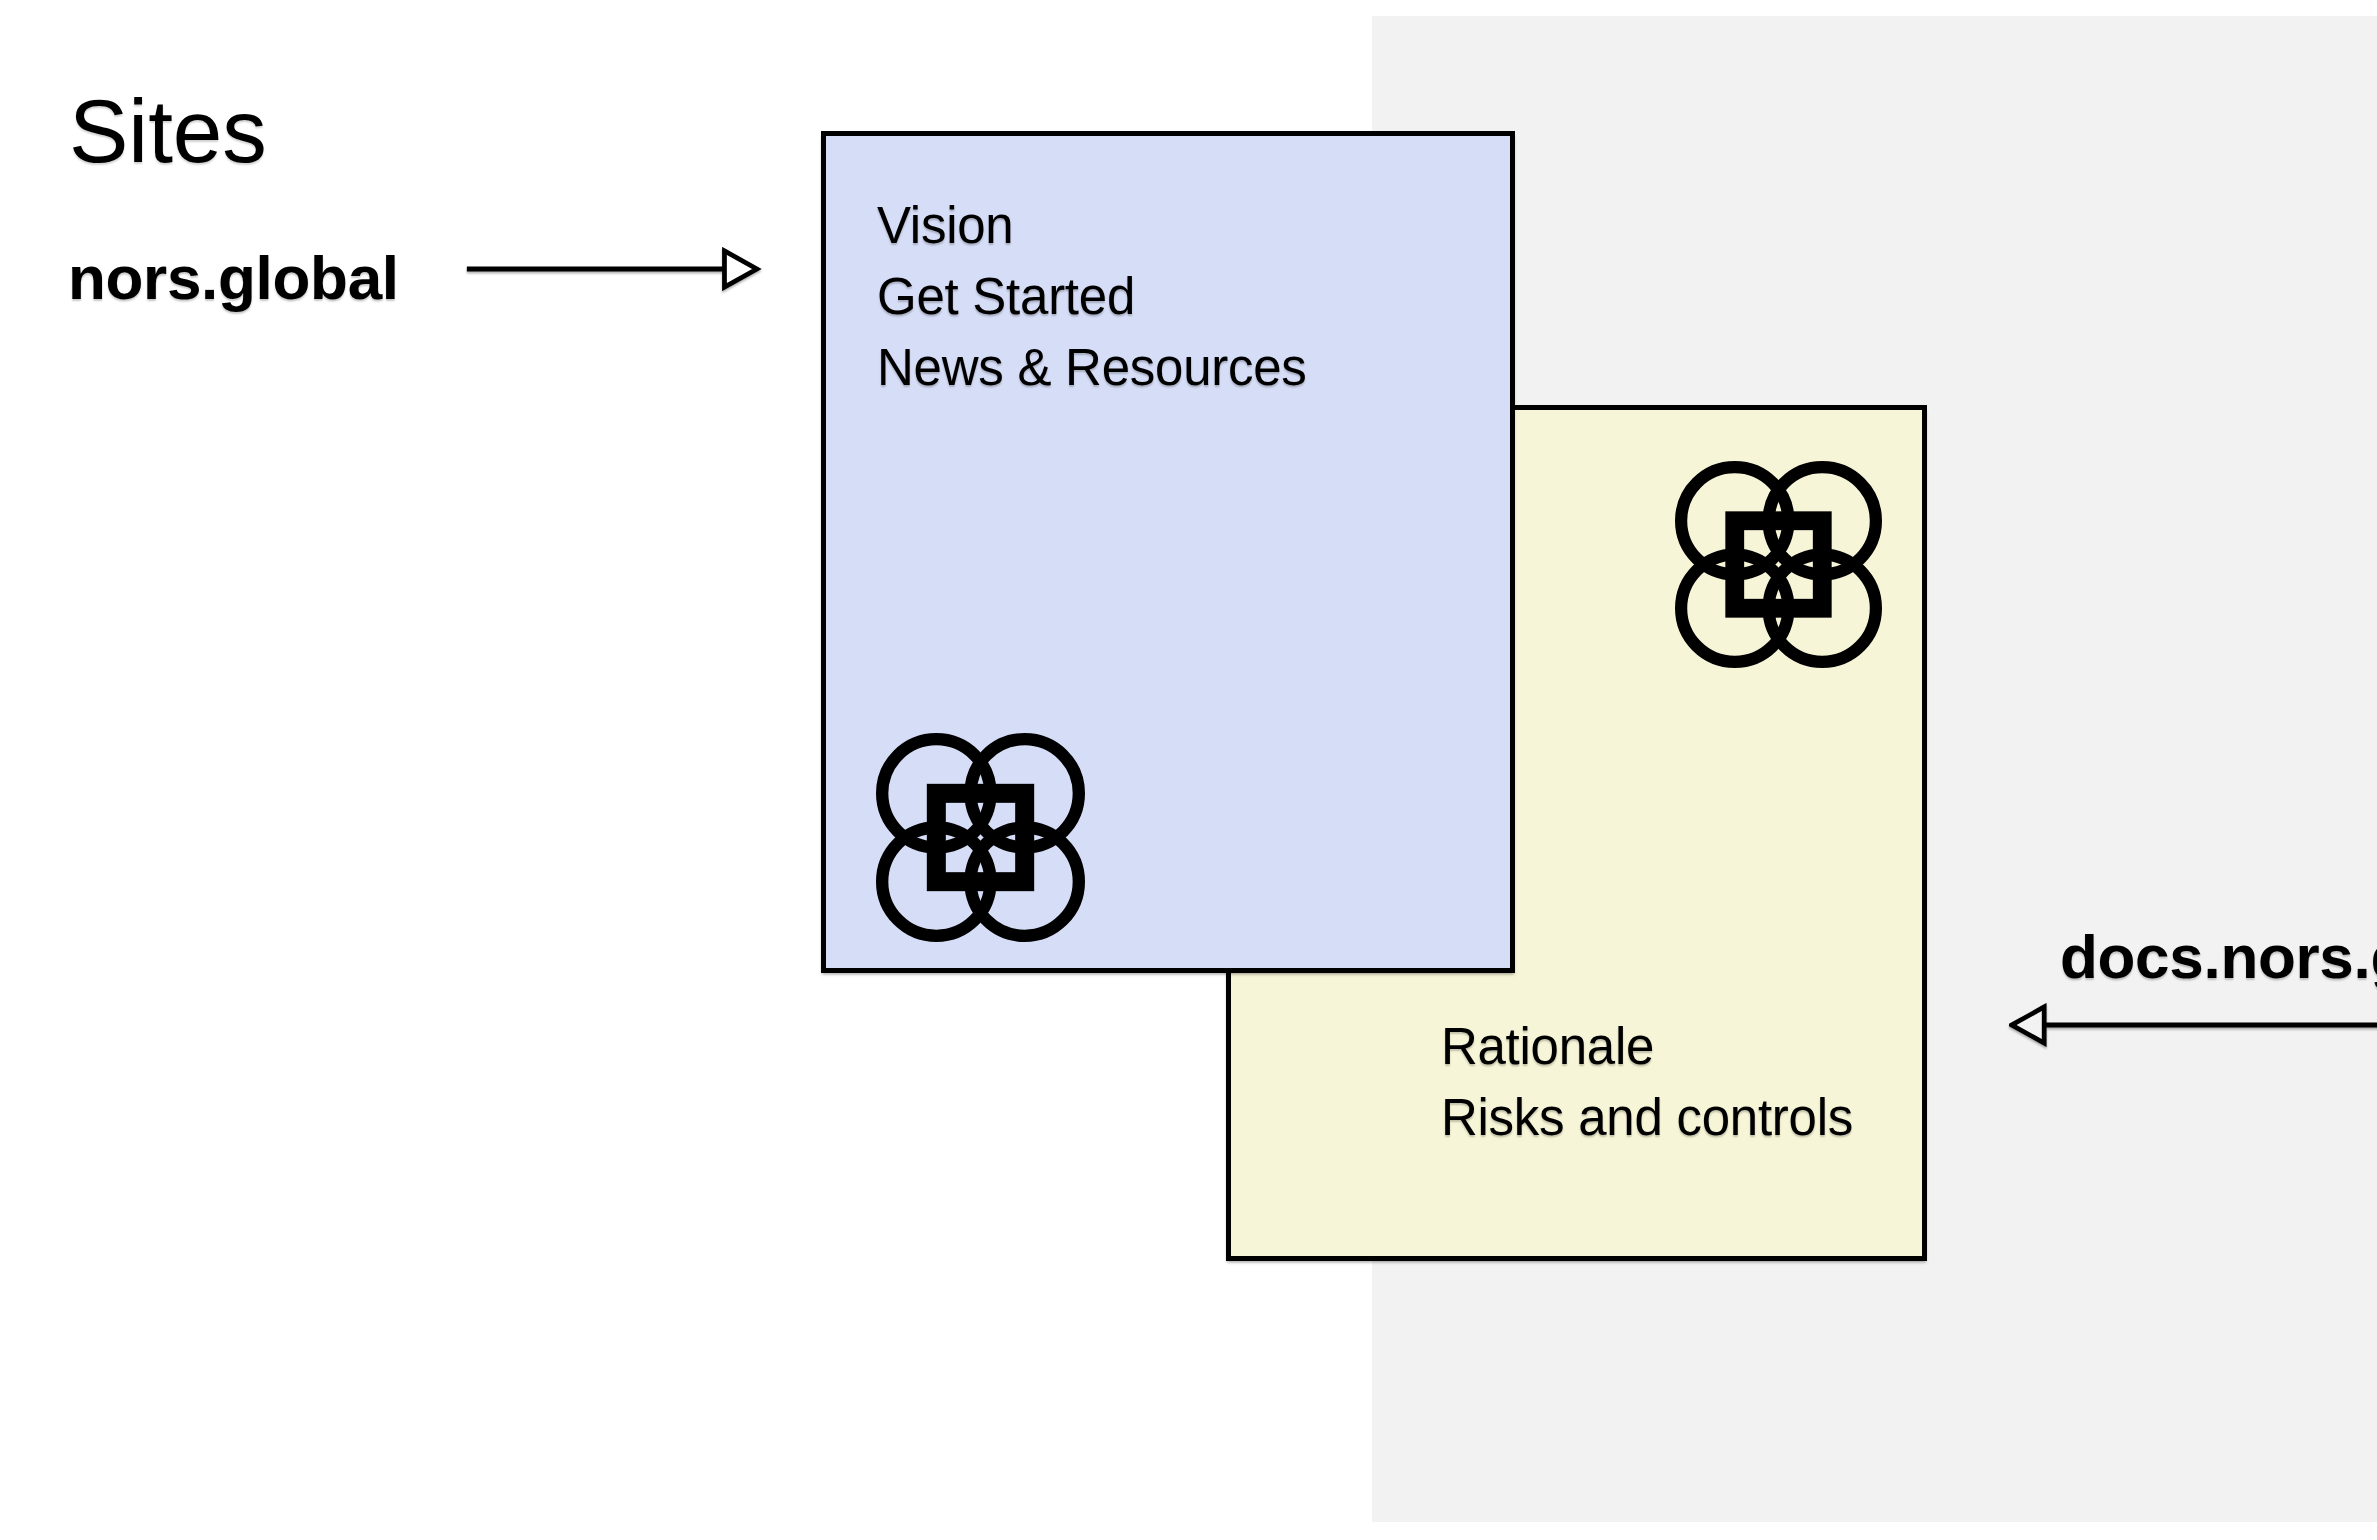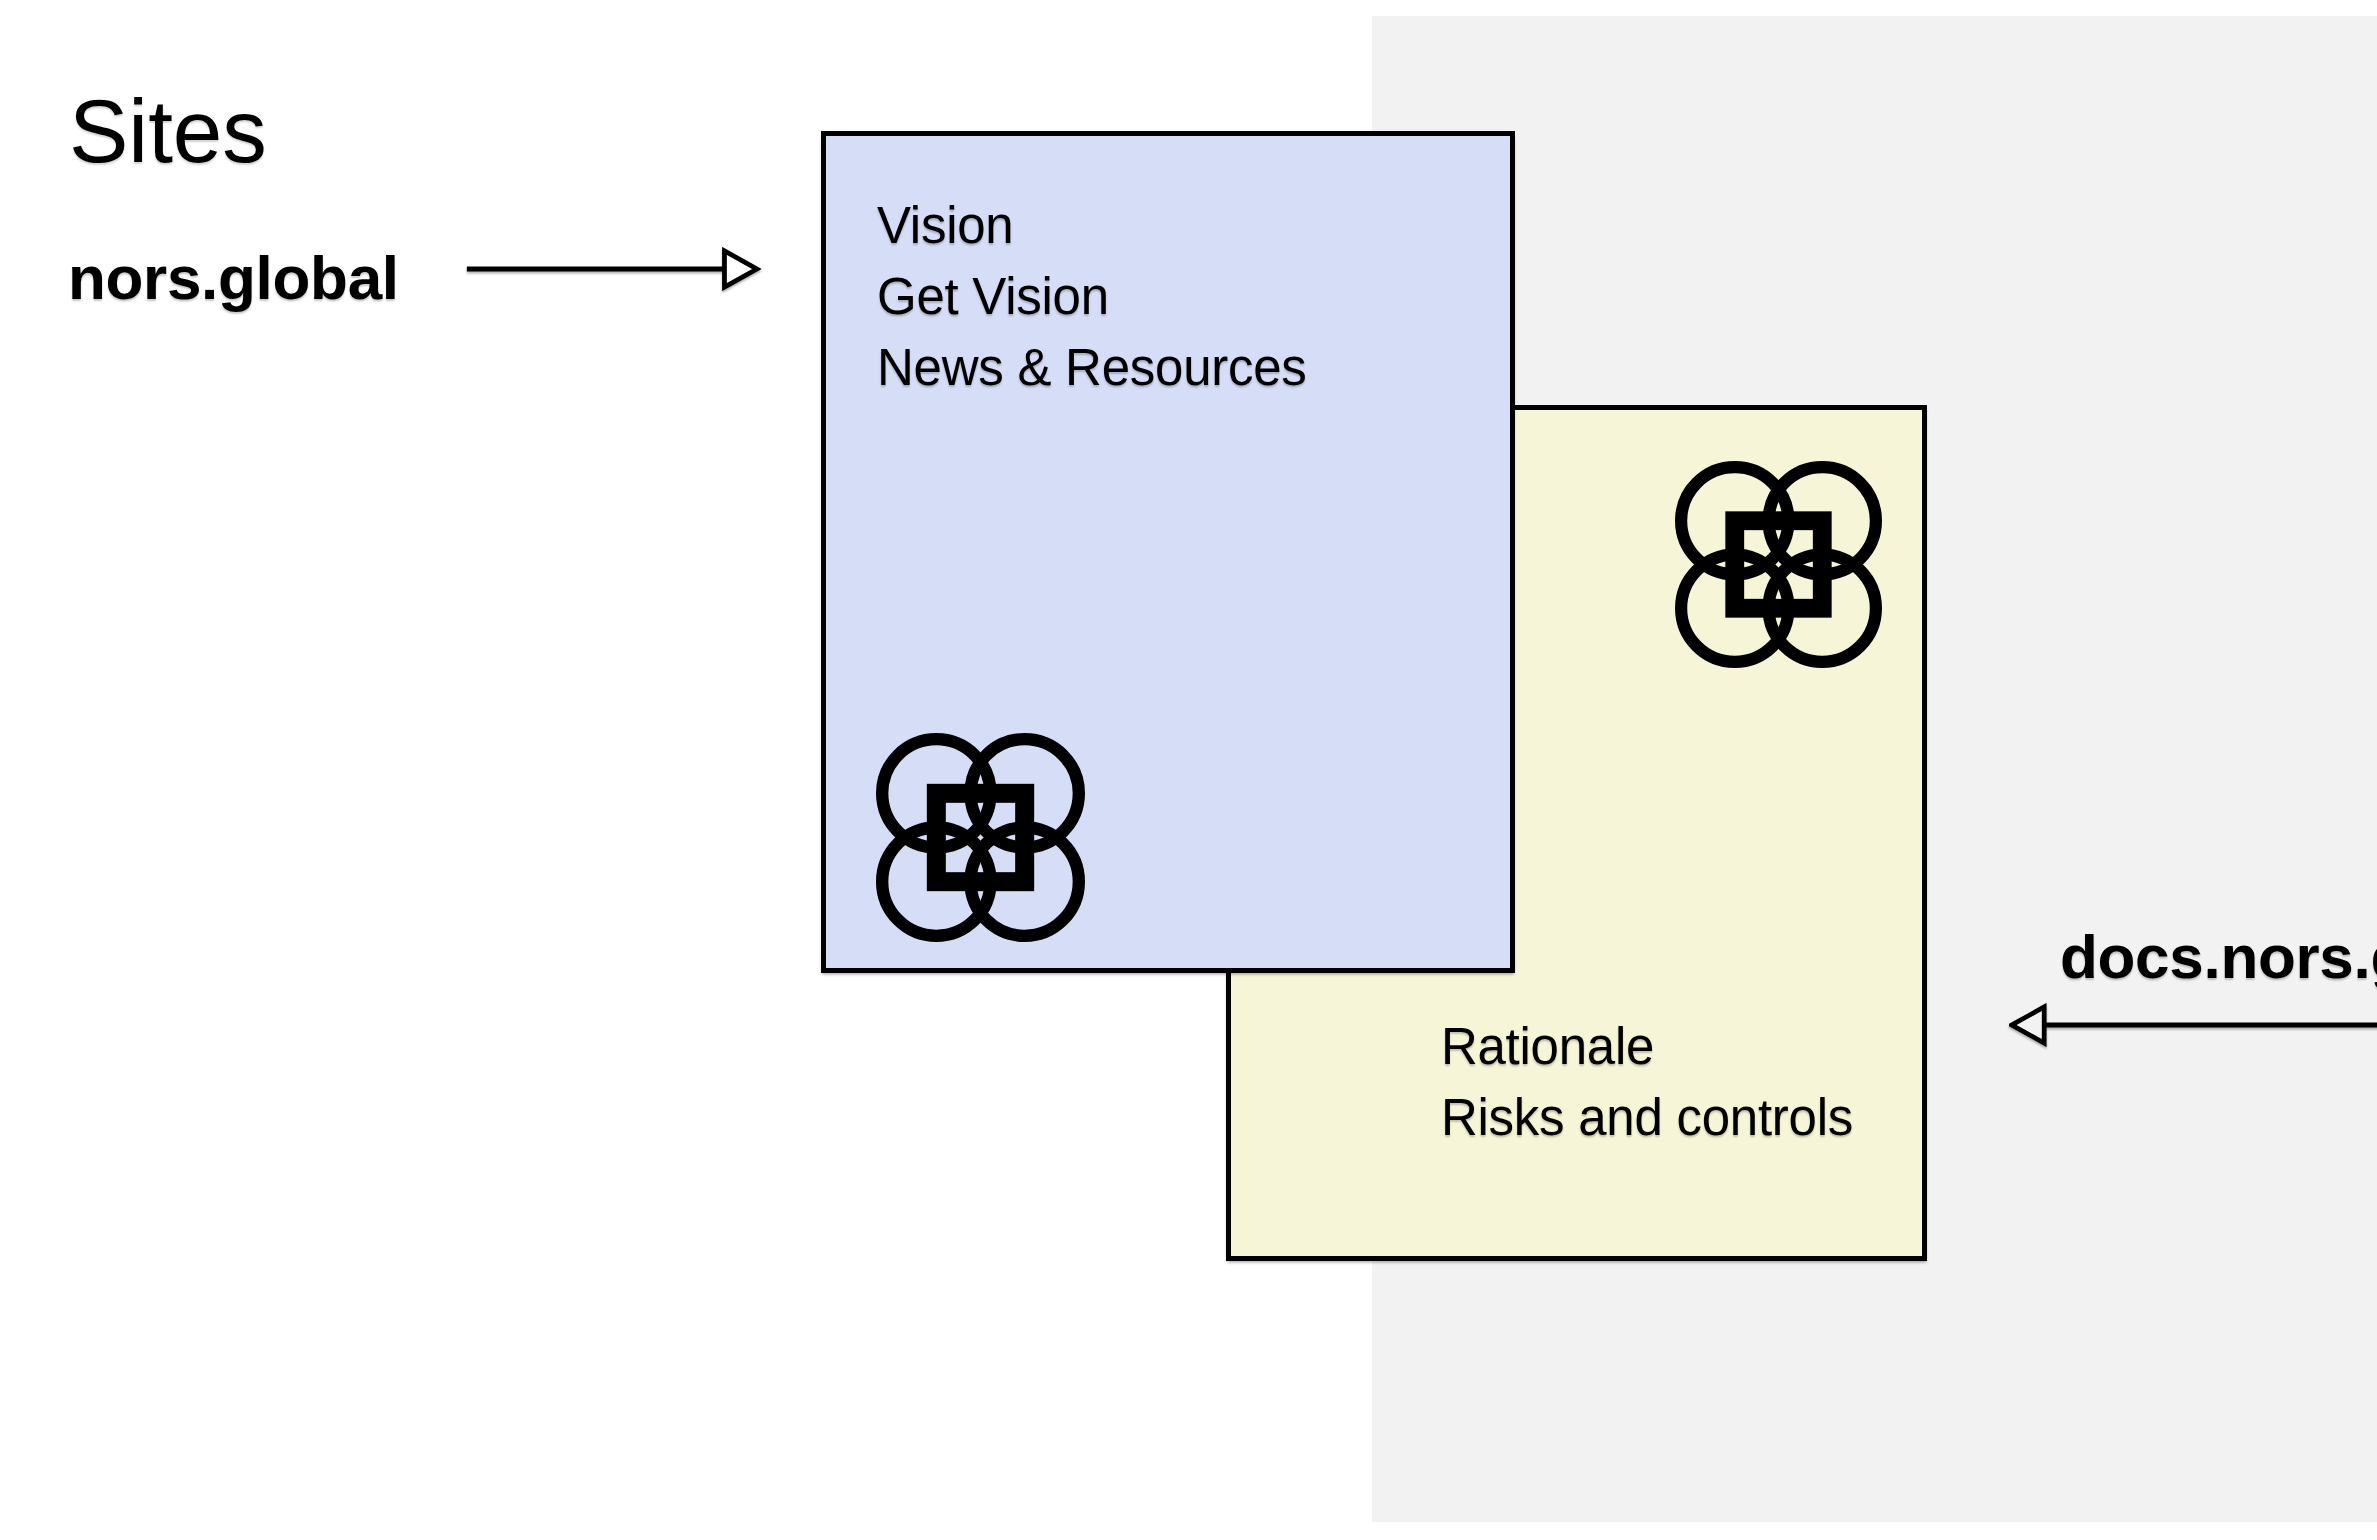--- a/index.html
+++ b/index.html
@@ -88,21 +88,21 @@
   <div id="site-label-nors" class="abs site-label">nors.global</div>
 
   <svg id="arrow-right-icon" class="abs arrow-svg" width="300" height="44" viewBox="0 0 630 92">
     <line x1="6" y1="46" x2="547" y2="46" stroke="#000" stroke-width="11"></line>
     <polygon points="547,8 615,46 547,84" fill="#ffffff" stroke="#000" stroke-width="10" stroke-linejoin="miter"></polygon>
   </svg>
 
   <div id="card-main-site" class="abs card">
     <div id="main-site-menu" class="abs card-text">
       <div>Vision</div>
-      <div>Get Vision</div>
+      <div>Get Started</div>
       <div>News &amp; Resources</div>
     </div>
     <svg id="main-site-logo" class="abs logo-svg" width="209" height="209" viewBox="0 0 440 440">
       <g fill="none" stroke="#000">
         <circle cx="127" cy="127" r="114" stroke-width="26"></circle>
         <circle cx="313" cy="127" r="114" stroke-width="26"></circle>
         <circle cx="127" cy="313" r="114" stroke-width="26"></circle>
         <circle cx="313" cy="313" r="114" stroke-width="26"></circle>
         <rect x="127" y="127" width="186" height="186" stroke-width="40"></rect>
       </g>

